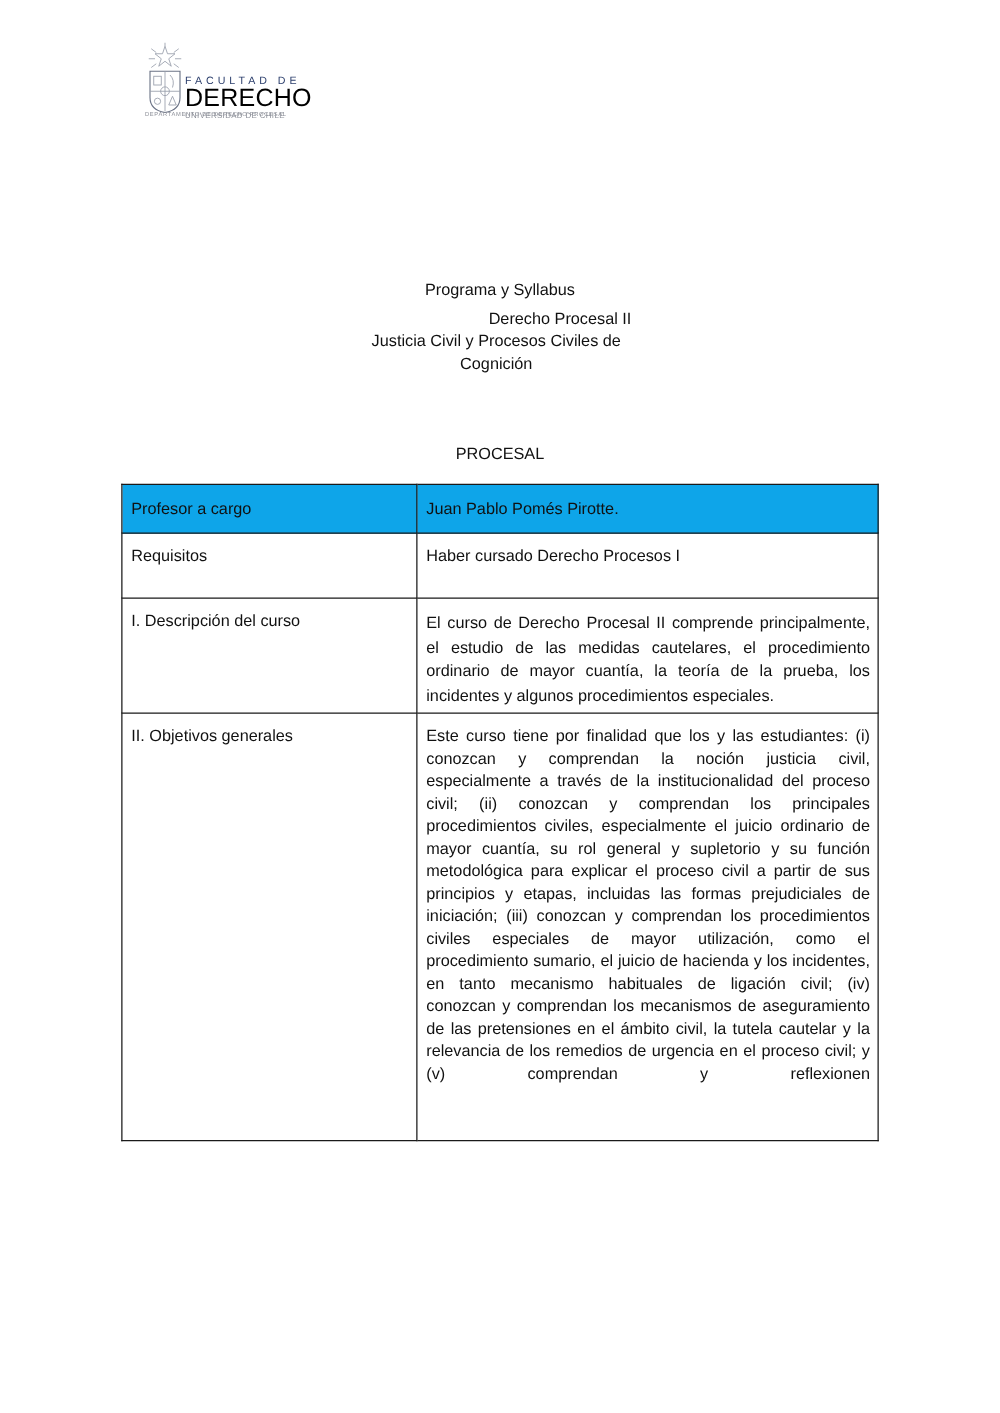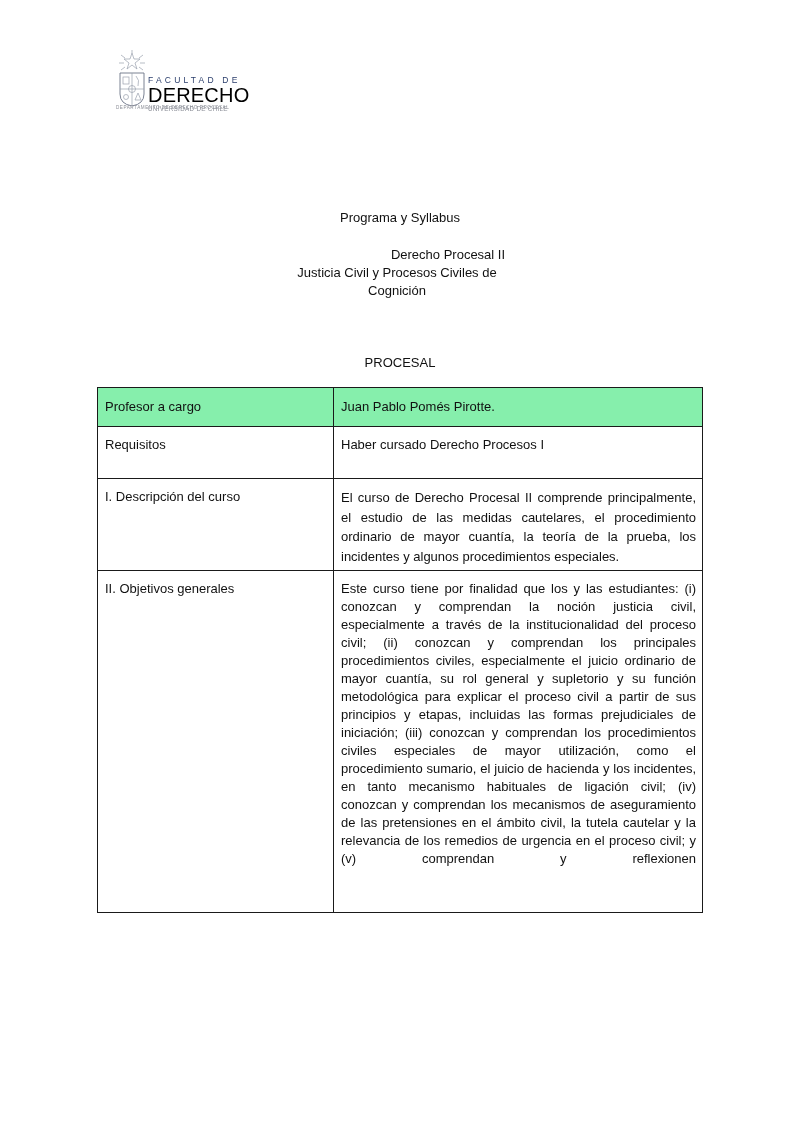--- a/index.html
+++ b/index.html
@@ -6,21 +6,21 @@
   body {
     width: 800px; height: 1130px;
     background: #ffffff;
     position: relative;
     overflow: hidden;
     font-family: "Liberation Sans", "DejaVu Sans", sans-serif;
     color: #111;
   }
   .logo {
     position: absolute;
-    left: 117px; top: 50px;
+    left: 117px; top: 34px;
     width: 170px; height: 66px;
   }
   .logo-crest {
     position: absolute; left: 0; top: 0;
     width: 30px; height: 66px;
   }
   .logo-text {
     position: absolute; left: 31px; top: 25px;
     width: 140px;
   }
@@ -38,41 +38,41 @@
   }
   .logo-dept {
     position: absolute; left: -1px; top: 55px;
     font-size: 4.6px; color: #8c8f98; letter-spacing: 0.55px;
     white-space: nowrap;
   }
   .titles {
     position: absolute; left: 0; width: 800px;
     text-align: center; font-size: 13px; line-height: 18px;
   }
-  .t1 { top: 209px; }
+  .t1 { top: 223px; }
   .t2 { top: 246px; padding-left: 48px; }
   .t3 { top: 264px; left: -3px; }
   .t4 { top: 282px; left: -3px; }
   .t5 { top: 354px; }
   table.prog {
     position: absolute;
     left: 97px; top: 387px;
     width: 606px;
     border-collapse: collapse;
     font-size: 13px;
     table-layout: fixed;
   }
   table.prog td {
     border: 1.5px solid #1a1a1a;
     vertical-align: top;
     padding: 9px 6px 4px 7px;
     line-height: 18px;
   }
   table.prog td.left { width: 222px; }
-  table.prog tr.head td { background: #86efac; padding-top: 10px; }
+  table.prog tr.head td { background: #0ea5e9; padding-top: 10px; }
   td.just { text-align: justify; }
   .r1 td { height: 24px; }
   .r2 td { height: 38px; }
   .r3 td { height: 38px; }
   .r4 td { height: 22px; padding-top: 8px; }
   .r5 td { height: 77px; padding-top: 7px; }
   .r6 td { height: 328px; padding-top: 7px; line-height: 20.8px; }
   .r5 td.just { line-height: 19.5px; }
   .last-line { text-align-last: justify; }
 </style>

